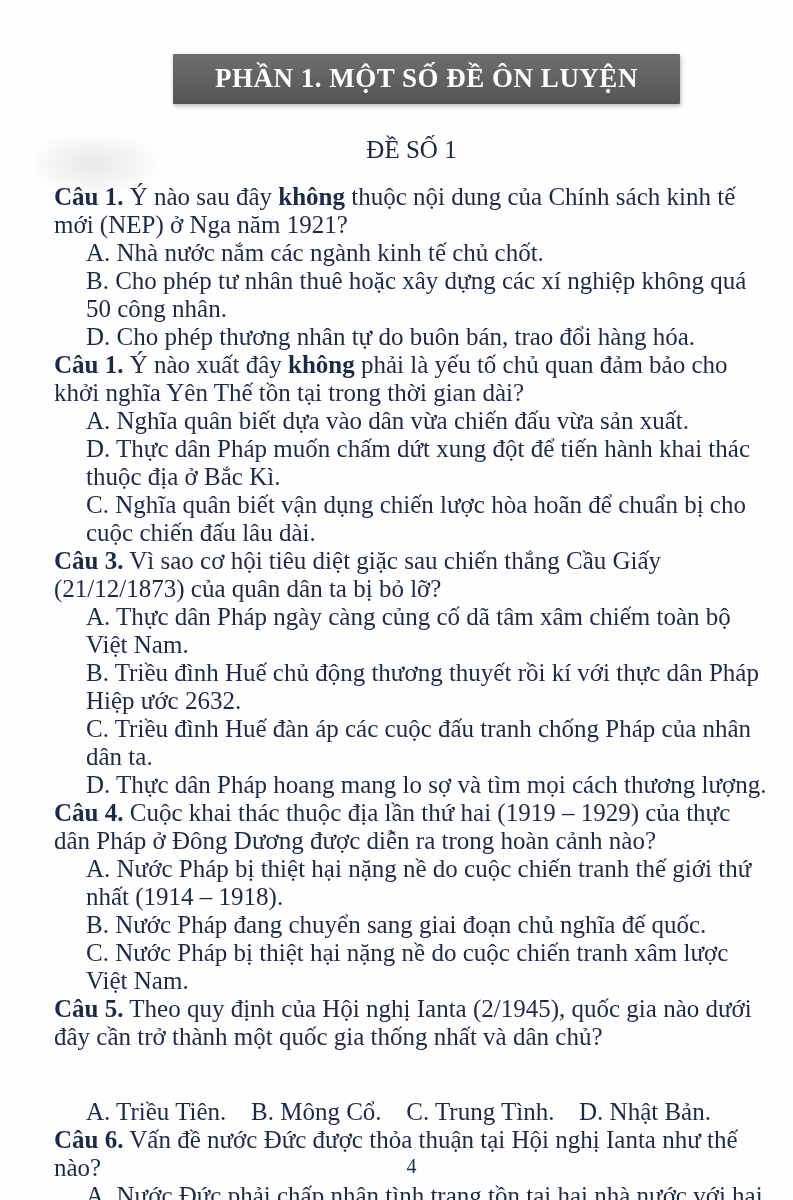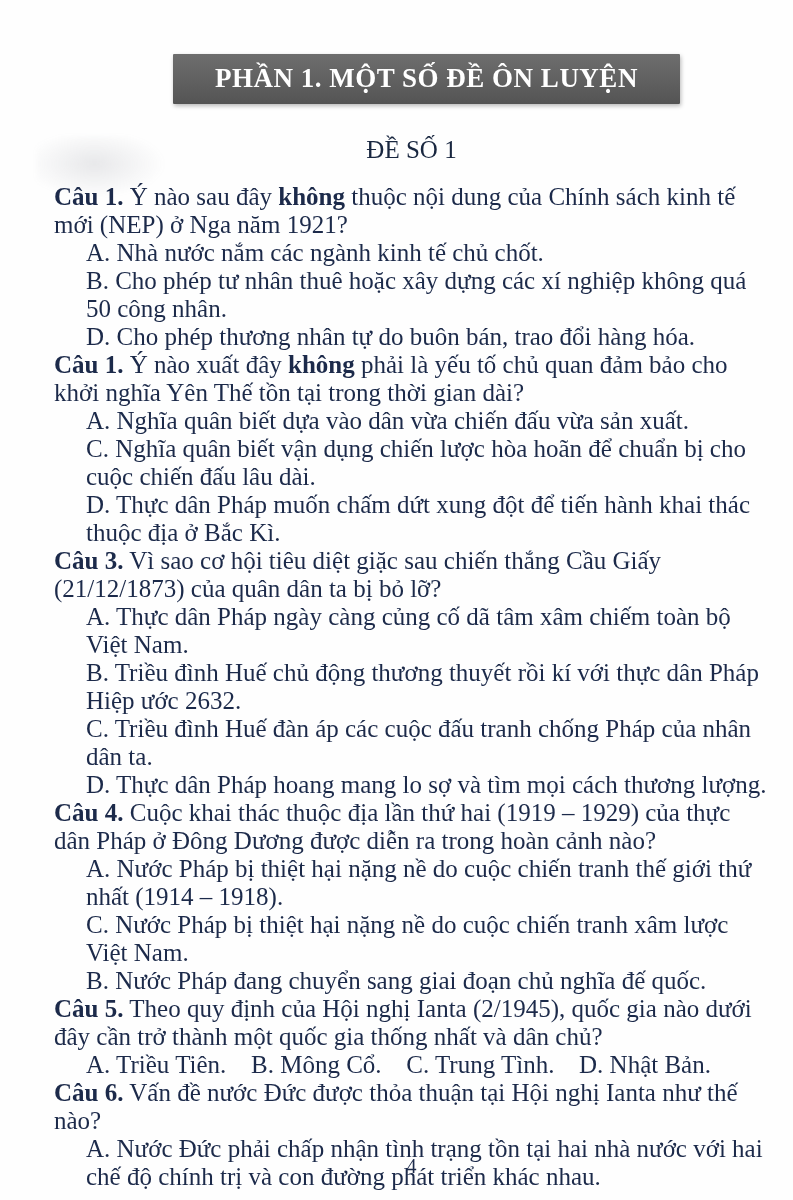--- a/index.html
+++ b/index.html
@@ -55,21 +55,21 @@
     text-align: left;
   }
   .option { padding-left: 32px; }
   .b { font-weight: bold; }
   .options.inline {
     display: flex;
     justify-content: space-between;
     padding-left: 32px;
     padding-right: 58px;
   }
-  .options.inline .option { padding-left: 0; white-space: nowrap; }
+  .options.inline .option { padding-left: 0; white-space: nowrap; margin-top: 47px; }
   .page-number {
     position: absolute;
     left: 54px; right: 24px; bottom: 22px;
     text-align: center;
     font-size: 20px;
     color: #1c2a4a;
   }
 </style>
 </head>
 <body>
@@ -91,39 +91,39 @@
           <div class="options">
             <p class="option">A. Nhà nước nắm các ngành kinh tế chủ chốt.</p>
             <p class="option">B. Cho phép tư nhân thuê hoặc xây dựng các xí nghiệp không quá 50 công nhân.</p>
             <p class="option">D. Cho phép thương nhân tự do buôn bán, trao đổi hàng hóa.</p>
           </div>
         </section>
         <section class="question">
           <p class="stem"><span class="b">Câu 1.</span><span> Ý nào xuất đây </span><span class="b">không</span><span> phải là yếu tố chủ quan đảm bảo cho khởi nghĩa Yên Thế tồn tại trong thời gian dài?</span></p>
           <div class="options">
             <p class="option">A. Nghĩa quân biết dựa vào dân vừa chiến đấu vừa sản xuất.</p>
+            <p class="option">D. Thực dân Pháp muốn chấm dứt xung đột để tiến hành khai thác thuộc địa ở Bắc Kì.</p>
             <p class="option">C. Nghĩa quân biết vận dụng chiến lược hòa hoãn để chuẩn bị cho cuộc chiến đấu lâu dài.</p>
-            <p class="option">D. Thực dân Pháp muốn chấm dứt xung đột để tiến hành khai thác thuộc địa ở Bắc Kì.</p>
           </div>
         </section>
         <section class="question">
           <p class="stem"><span class="b">Câu 3.</span><span> Vì sao cơ hội tiêu diệt giặc sau chiến thắng Cầu Giấy (21/12/1873) của quân dân ta bị bỏ lỡ?</span></p>
           <div class="options">
             <p class="option">A. Thực dân Pháp ngày càng củng cố dã tâm xâm chiếm toàn bộ Việt Nam.</p>
             <p class="option">B. Triều đình Huế chủ động thương thuyết rồi kí với thực dân Pháp Hiệp ước 2632.</p>
             <p class="option">C. Triều đình Huế đàn áp các cuộc đấu tranh chống Pháp của nhân dân ta.</p>
             <p class="option">D. Thực dân Pháp hoang mang lo sợ và tìm mọi cách thương lượng.</p>
           </div>
         </section>
         <section class="question">
           <p class="stem"><span class="b">Câu 4.</span><span> Cuộc khai thác thuộc địa lần thứ hai (1919 – 1929) của thực dân Pháp ở Đông Dương được diễn ra trong hoàn cảnh nào?</span></p>
           <div class="options">
             <p class="option">A. Nước Pháp bị thiệt hại nặng nề do cuộc chiến tranh thế giới thứ nhất (1914 – 1918).</p>
+            <p class="option">B. Nước Pháp đang chuyển sang giai đoạn chủ nghĩa đế quốc.</p>
             <p class="option">C. Nước Pháp bị thiệt hại nặng nề do cuộc chiến tranh xâm lược Việt Nam.</p>
-            <p class="option">B. Nước Pháp đang chuyển sang giai đoạn chủ nghĩa đế quốc.</p>
           </div>
         </section>
         <section class="question">
           <p class="stem"><span class="b">Câu 5.</span><span> Theo quy định của Hội nghị Ianta (2/1945), quốc gia nào dưới đây cần trở thành một quốc gia thống nhất và dân chủ?</span></p>
           <div class="options inline">
             <p class="option">A. Triều Tiên.</p>
             <p class="option">B. Mông Cổ.</p>
             <p class="option">C. Trung Tình.</p>
             <p class="option">D. Nhật Bản.</p>
           </div>

